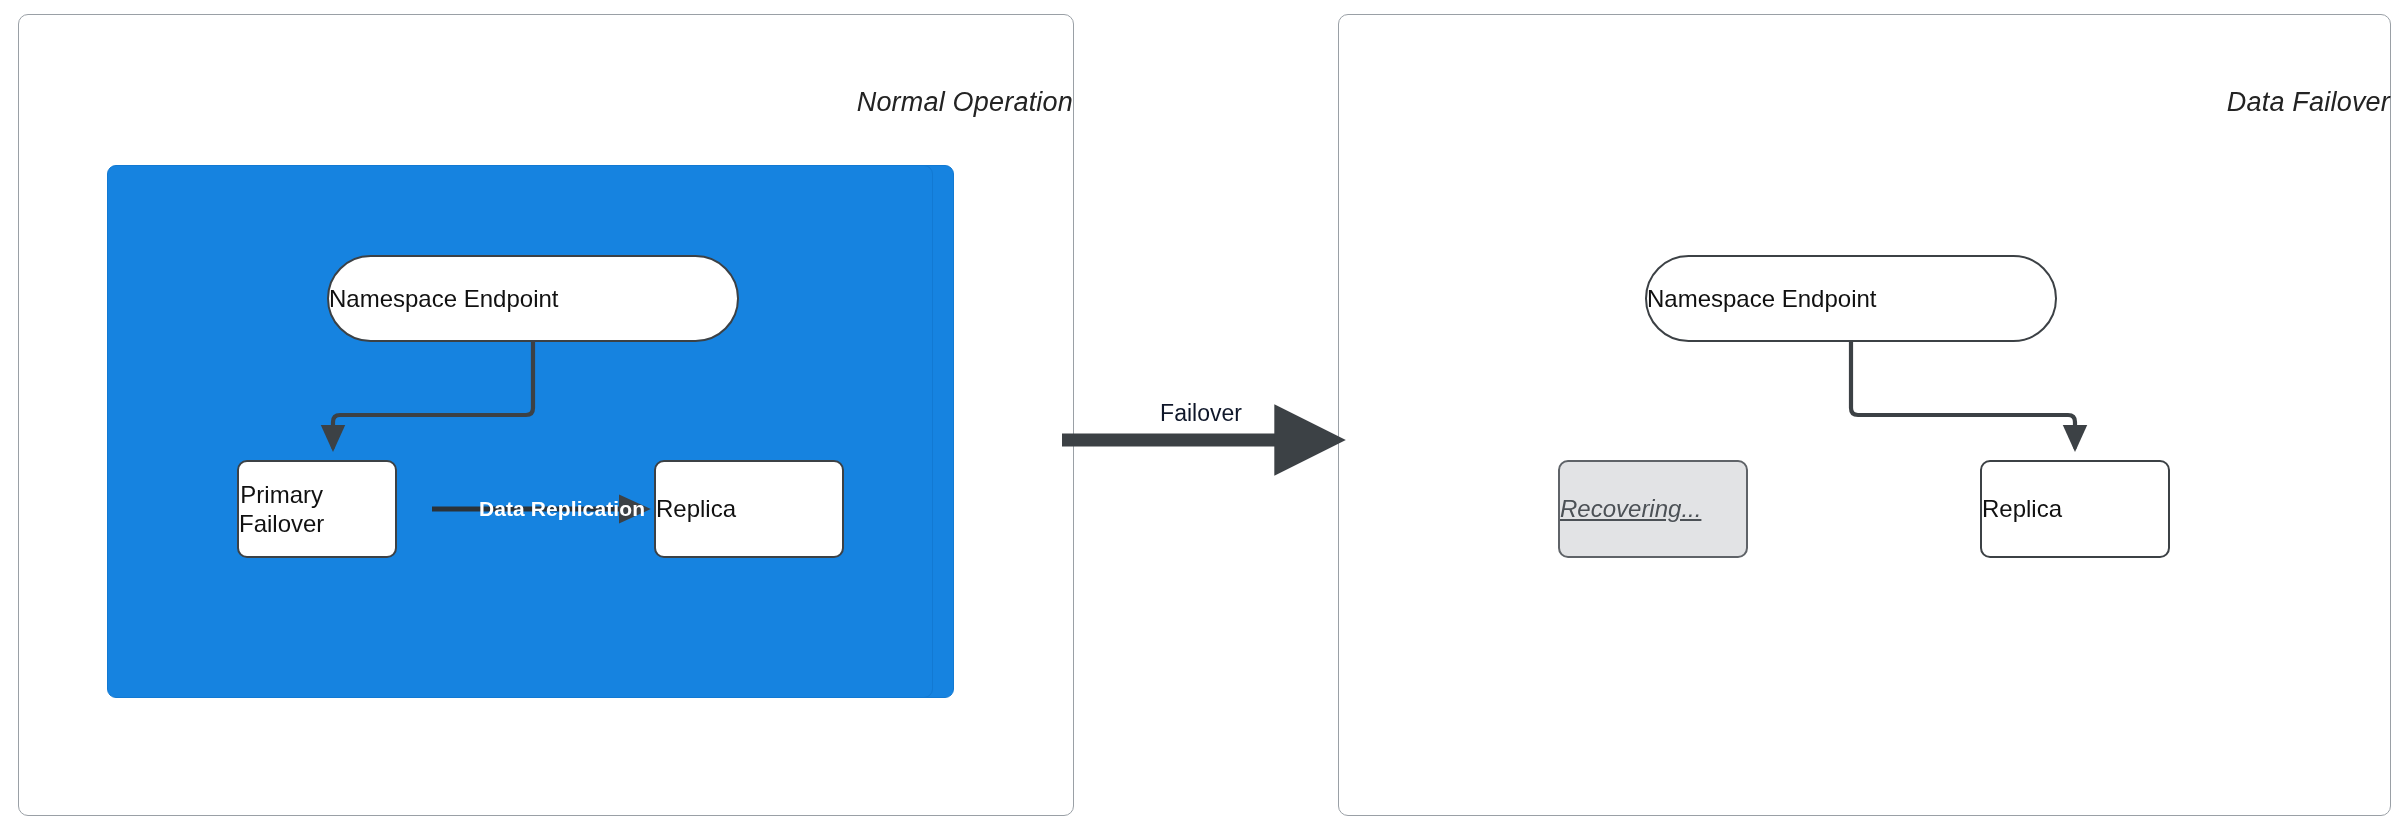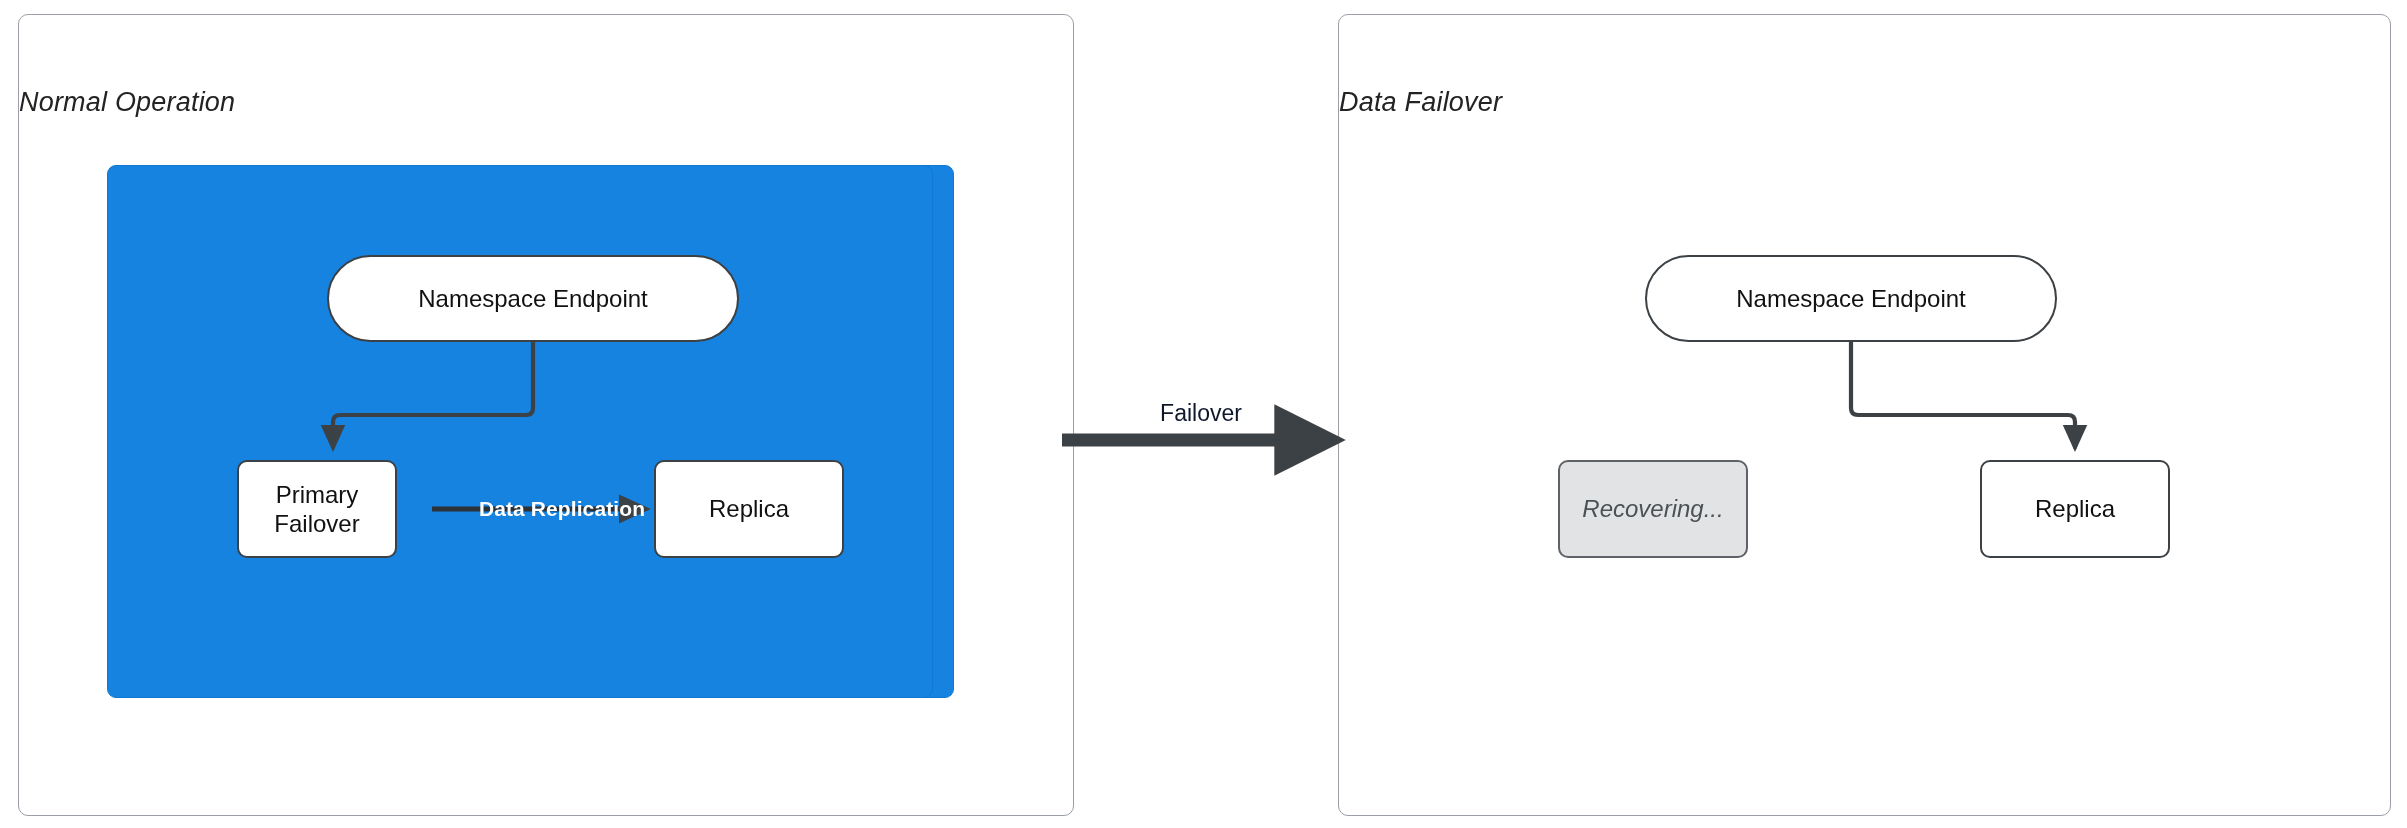--- a/index.html
+++ b/index.html
@@ -28,21 +28,21 @@
     box-sizing: border-box;
   }
   #panel-left  { left: 18px;   top: 14px; width: 1056px; height: 802px; }
   #panel-right { left: 1338px; top: 14px; width: 1053px; height: 802px; }
 
   .panel-title {
     position: absolute;
     top: 72px;
     left: 0;
     width: 100%;
-    text-align: left;
+    text-align: right;
     font-size: 27px;
     font-style: italic;
     color: #232323;
     letter-spacing: .2px;
   }
 
   
   .cluster {
     position: absolute;
     background: #1683e0;
@@ -52,21 +52,20 @@
   }
   #cluster-left  { left: 128px; top: 165px; width: 826px; height: 533px; }
   #cluster-right { left: 107px; top: 165px; width: 826px; height: 533px; }
 
   
   .node {
     position: absolute;
     box-sizing: border-box;
     display: flex;
     align-items: center;
-    justify-content: center;
     text-align: center;
     background: #ffffff;
     border: 2.4px solid #3c4145;
     color: #111111;
     font-size: 24px;
     line-height: 1.22;
     z-index: 4;
   }
   .node.pill {
     border-radius: 999px;
@@ -81,21 +80,21 @@
     font-style: italic;
   }
 
   
   #node-ep-left      { left: 327px;  top: 255px; width: 412px; height: 87px; }
   #node-primary      { left: 237px;  top: 460px; width: 160px; height: 98px; }
   #node-replica-left { left: 654px;  top: 460px; width: 190px; height: 98px; }
 
   
   #node-ep-right      { left: 1645px; top: 255px; width: 412px; height: 87px; }
-  #node-recovering    { left: 1558px; top: 460px; width: 190px; height: 98px; }
+  #node-recovering    { left: 1558px; top: 460px; width: 190px; height: 98px; text-decoration: underline; }
   #node-replica-right { left: 1980px; top: 460px; width: 190px; height: 98px; }
 
   
   #wires {
     position: absolute;
     left: 0; top: 0;
     width: 2407px; height: 828px;
     z-index: 3;
     pointer-events: none;
   }

